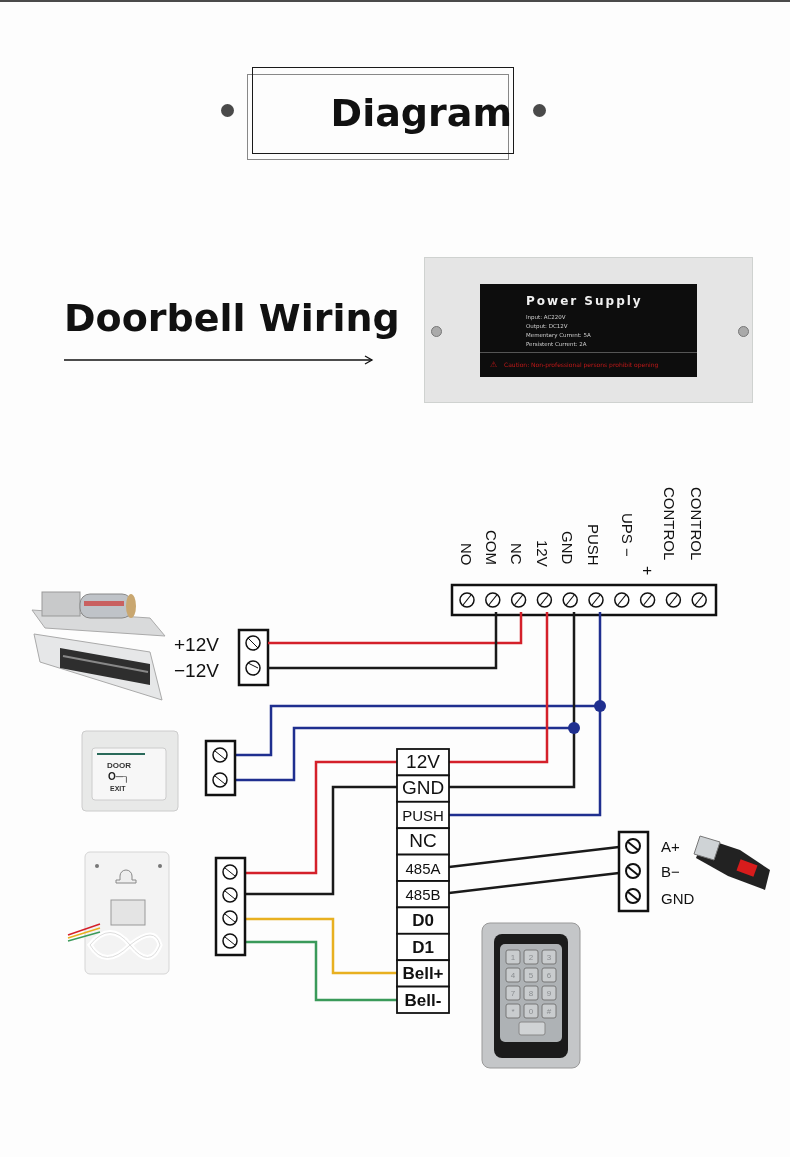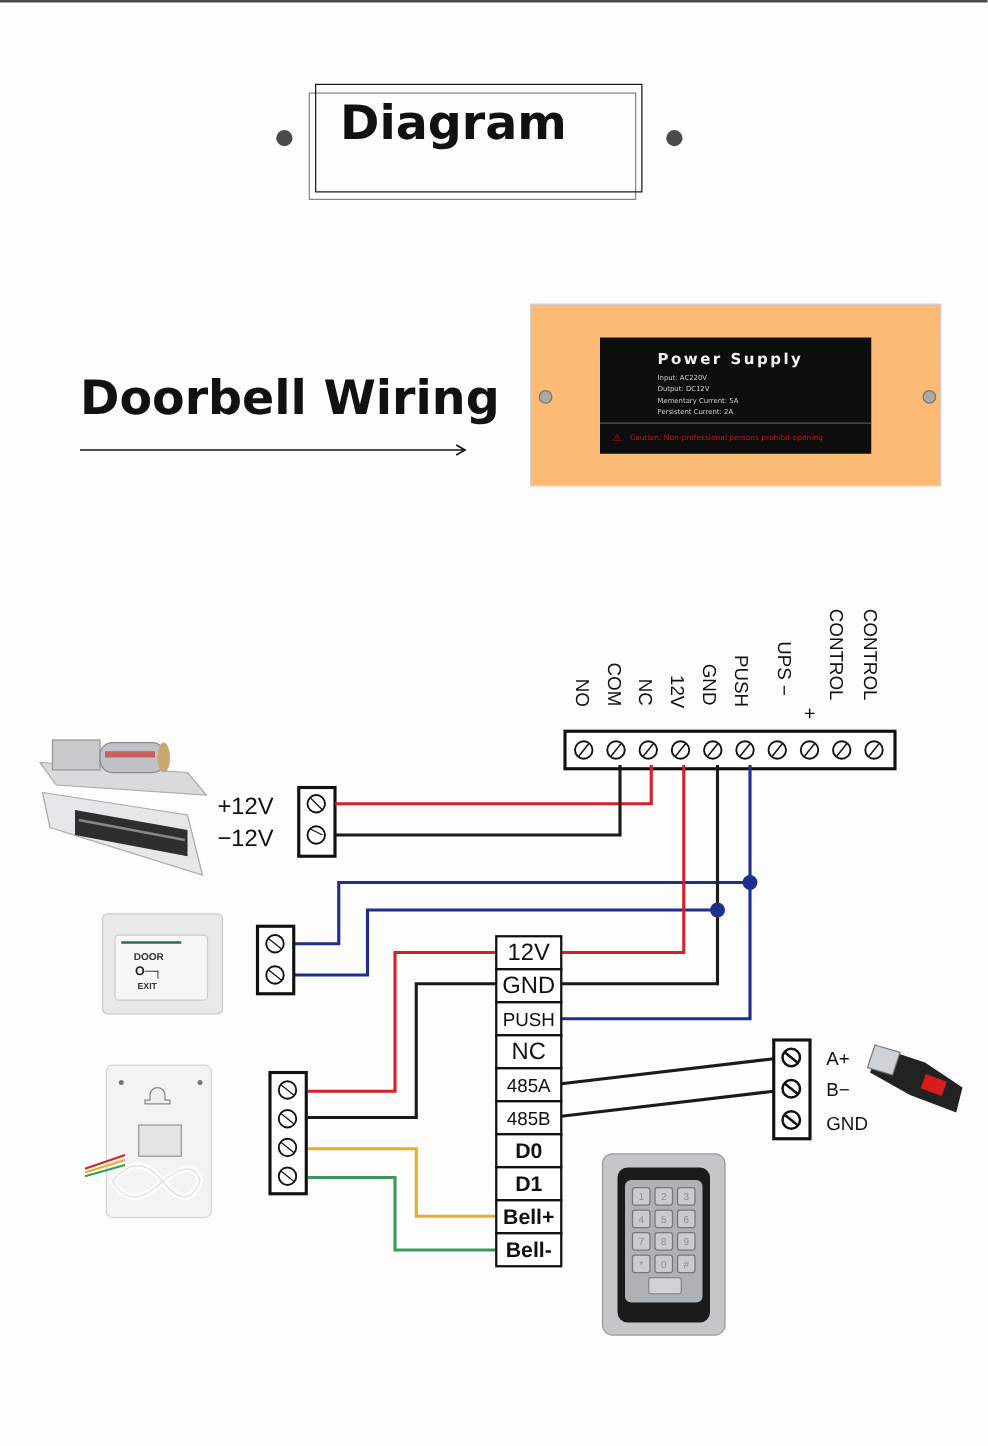--- a/index.html
+++ b/index.html
@@ -1,23 +1,23 @@
 <!DOCTYPE html>
 <html><head>
 <meta charset="utf-8">
 <style>
   html,body{margin:0;padding:0;background:#fdfdfd;}
   body{width:790px;height:1157px;position:relative;overflow:hidden;font-family:"DejaVu Sans",sans-serif;}
   .topline{position:absolute;left:0;top:0;width:790px;height:2px;background:#4a4a4a;}
   .title-box{position:absolute;left:252px;top:67px;width:260px;height:85px;border:1.5px solid #1a1a1a;}
   .title-box2{position:absolute;left:247px;top:74px;width:260px;height:84px;border:1.5px solid #888;}
-  .title-text{position:absolute;left:247px;top:76px;width:265px;text-align:left;font-size:38px;font-weight:bold;color:#111;padding-left:25px;}
+  .title-text{position:absolute;left:247px;top:91px;width:265px;text-align:right;font-size:38px;font-weight:bold;color:#111;}
   .dot{position:absolute;width:13px;height:13px;border-radius:50%;background:#4a4a4a;}
   .sub-title{position:absolute;left:64px;top:296px;font-size:38px;font-weight:bold;color:#111;white-space:nowrap;text-align:center;}
-  .psu{position:absolute;left:424px;top:243px;width:327px;height:144px;background:#fdba74;border:1px solid #cfd2d0;}
+  .psu{position:absolute;left:424px;top:257px;width:327px;height:144px;background:#e5e5e5;border:1px solid #cfd2d0;}
   .psu-panel{position:absolute;left:55px;top:26px;width:217px;height:93px;background:#0d0d0d;}
   .psu-title{position:absolute;left:46px;top:10px;font-size:12px;font-weight:bold;color:#f0f0f0;letter-spacing:2px;white-space:nowrap;}
   .psu-spec{position:absolute;left:46px;font-size:5.5px;color:#d0d0d0;white-space:nowrap;}
   .psu-caution{position:absolute;left:24px;top:77px;font-size:6px;color:#c01818;white-space:nowrap;}
   .psu-sep{position:absolute;left:0;top:68px;width:217px;height:1px;background:#555;}
   .screw{position:absolute;width:9px;height:9px;border-radius:50%;background:#aaa;border:1px solid #777;}
   svg text{font-family:"Liberation Sans",sans-serif;}
 </style>
 </head>
 <body>

